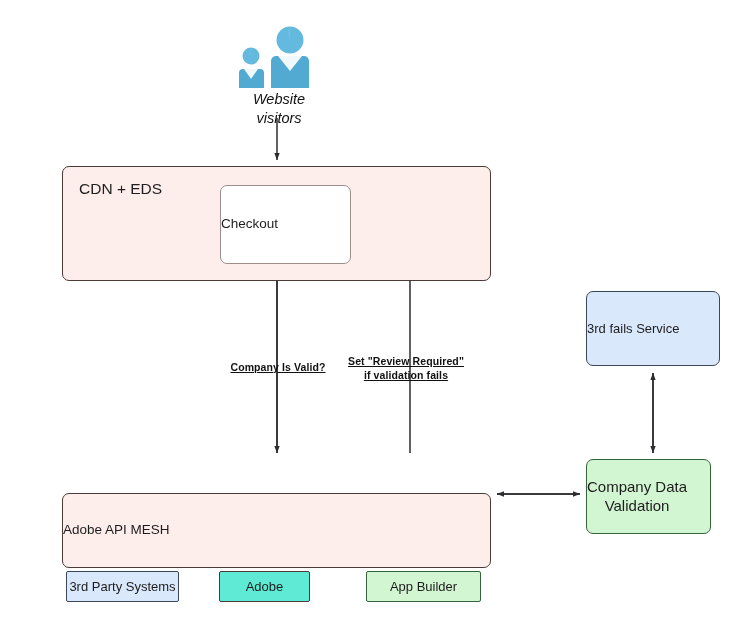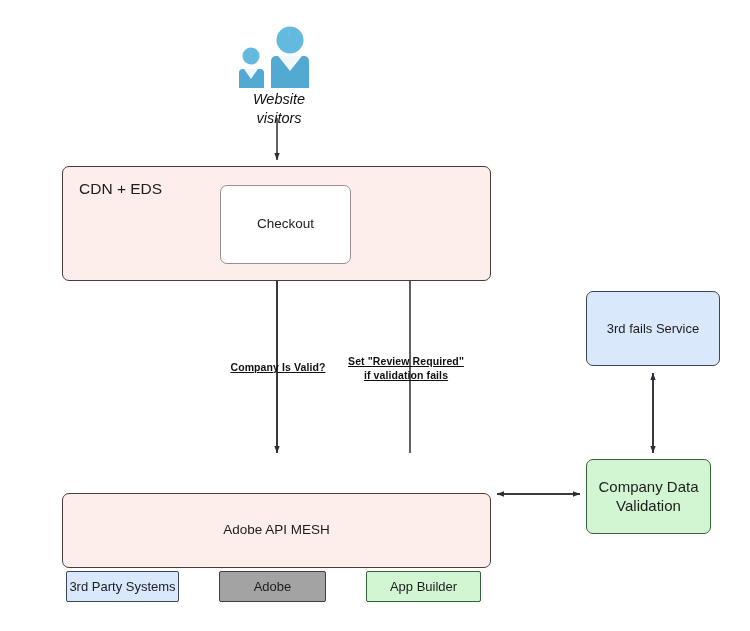--- a/index.html
+++ b/index.html
@@ -21,21 +21,20 @@
     top: 0;
     width: 750px;
     height: 631px;
   }
   .node {
     position: absolute;
     box-sizing: border-box;
     border-radius: 7px;
     display: flex;
     align-items: center;
-    justify-content: center;
     text-align: center;
     color: #1d1d1d;
     line-height: 1.22;
   }
   .node-label {
     display: block;
     white-space: pre-line;
   }
 
   
@@ -90,22 +89,22 @@
     font-size: 13px;
     color: #1d1d1d;
     height: 31px;
   }
   #legend-third-party {
     left: 66px; top: 571px; width: 113px;
     background: #dae8fc;
     border: 1.4px solid #3b4758;
   }
   #legend-adobe {
-    left: 219px; top: 571px; width: 107px;
-    background: #a3a3a3;
+    left: 219px; top: 571px; width: 91px;
+    background: #5eead4;
     border: 1.4px solid #4a3b38;
   }
   #legend-app-builder {
     left: 366px; top: 571px; width: 115px;
     background: #d2f5d2;
     border: 1.4px solid #37633c;
   }
 
   
   #visitors-group {

